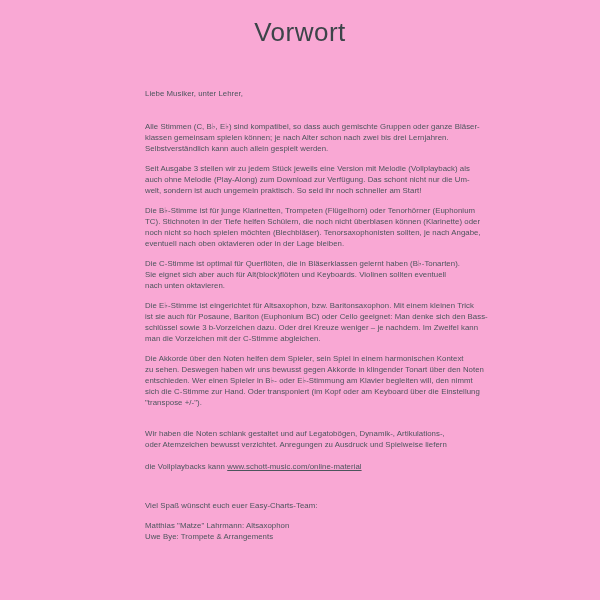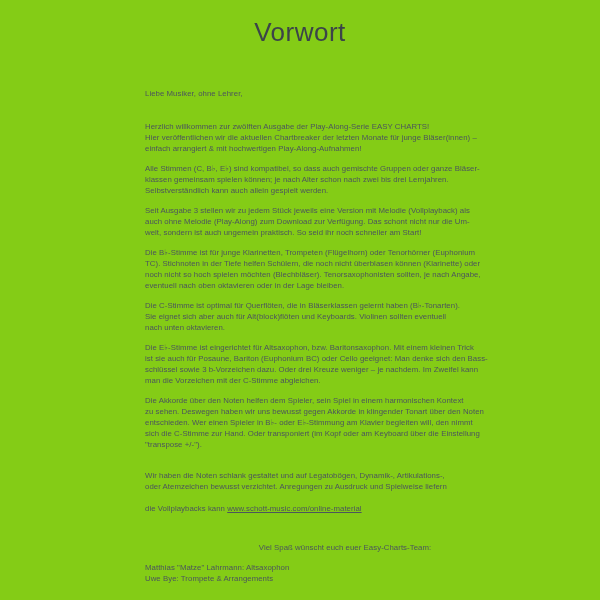--- a/index.html
+++ b/index.html
@@ -4,21 +4,21 @@
 <style>
   html, body {
     margin: 0;
     padding: 0;
     background: #ffffff;
   }
   .page {
     position: relative;
     width: 600px;
     height: 600px;
-    background: #84cc16;
+    background: #f9a8d4;
     font-family: "Liberation Sans", sans-serif;
     overflow: hidden;
   }
   .page-title {
     position: absolute;
     top: 17px;
     left: 0;
     width: 600px;
     text-align: center;
     font-size: 26px;
@@ -48,21 +48,20 @@
     margin-bottom: 17px;
   }
   .block { display: block; }
   .link {
     color: #4c555d;
     text-decoration: underline;
     cursor: pointer;
   }
   .closing {
     margin: 0 0 10px 0;
-    text-align: center;
   }
   .credits {
     display: flex;
     flex-direction: row;
   }
   .credits-col {
     white-space: pre-line;
   }
   .credits-col.left {
     width: 165px;
@@ -70,25 +69,22 @@
 </style>
 </head>
 <body>
 
 <div class="page">
 
   <h1 class="page-title">Vorwort</h1>
 
   <div class="content">
 
-    <p class="greeting">Liebe Musiker, ohne Lehrer,</p>
+    <p class="greeting">Liebe Musiker, unter Lehrer,</p>
 
-    <p>Herzlich willkommen zur zwölften Ausgabe der Play-Along-Serie EASY CHARTS!
-Hier veröffentlichen wir die aktuellen Chartbreaker der letzten Monate für junge Bläser(innen) –
-einfach arrangiert &amp; mit hochwertigen Play-Along-Aufnahmen!</p>
 
     <p>Alle Stimmen (C, B♭, E♭) sind kompatibel, so dass auch gemischte Gruppen oder ganze Bläser-
 klassen gemeinsam spielen können; je nach Alter schon nach zwei bis drei Lernjahren.
 Selbstverständlich kann auch allein gespielt werden.</p>
 
     <p>Seit Ausgabe 3 stellen wir zu jedem Stück jeweils eine Version mit Melodie (Vollplayback) als
 auch ohne Melodie (Play-Along) zum Download zur Verfügung. Das schont nicht nur die Um-
 welt, sondern ist auch ungemein praktisch. So seid ihr noch schneller am Start!</p>
 
     <p>Die B♭-Stimme ist für junge Klarinetten, Trompeten (Flügelhorn) oder Tenorhörner (Euphonium

